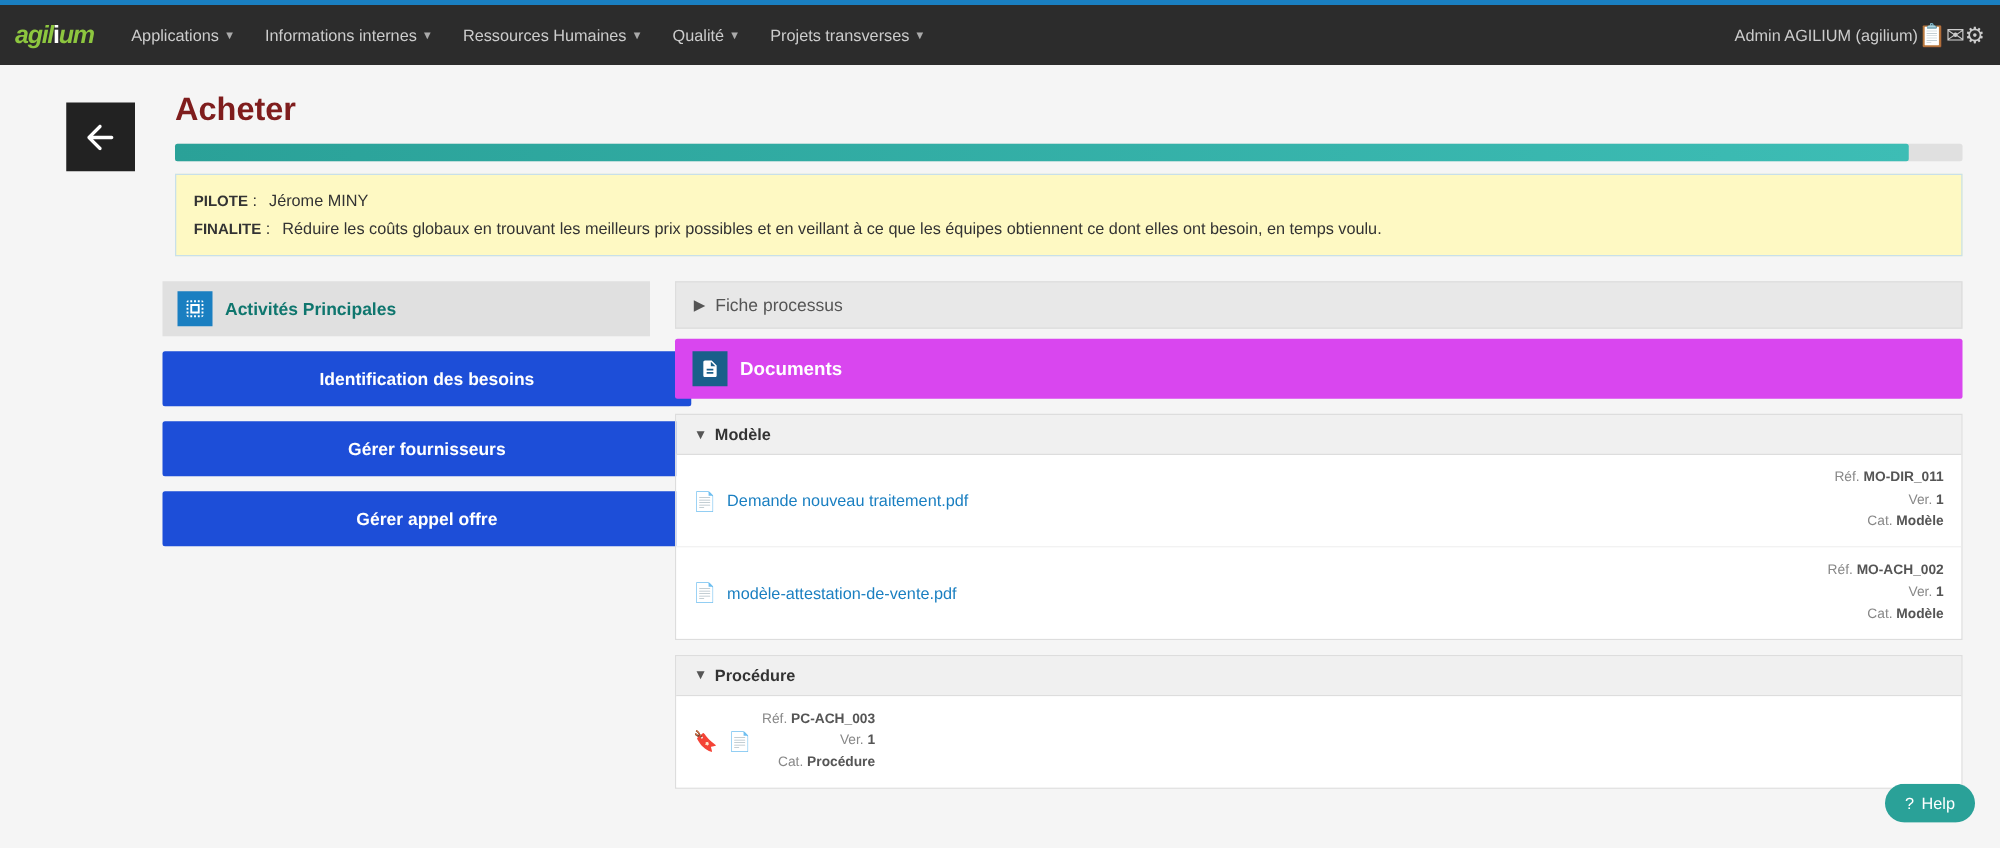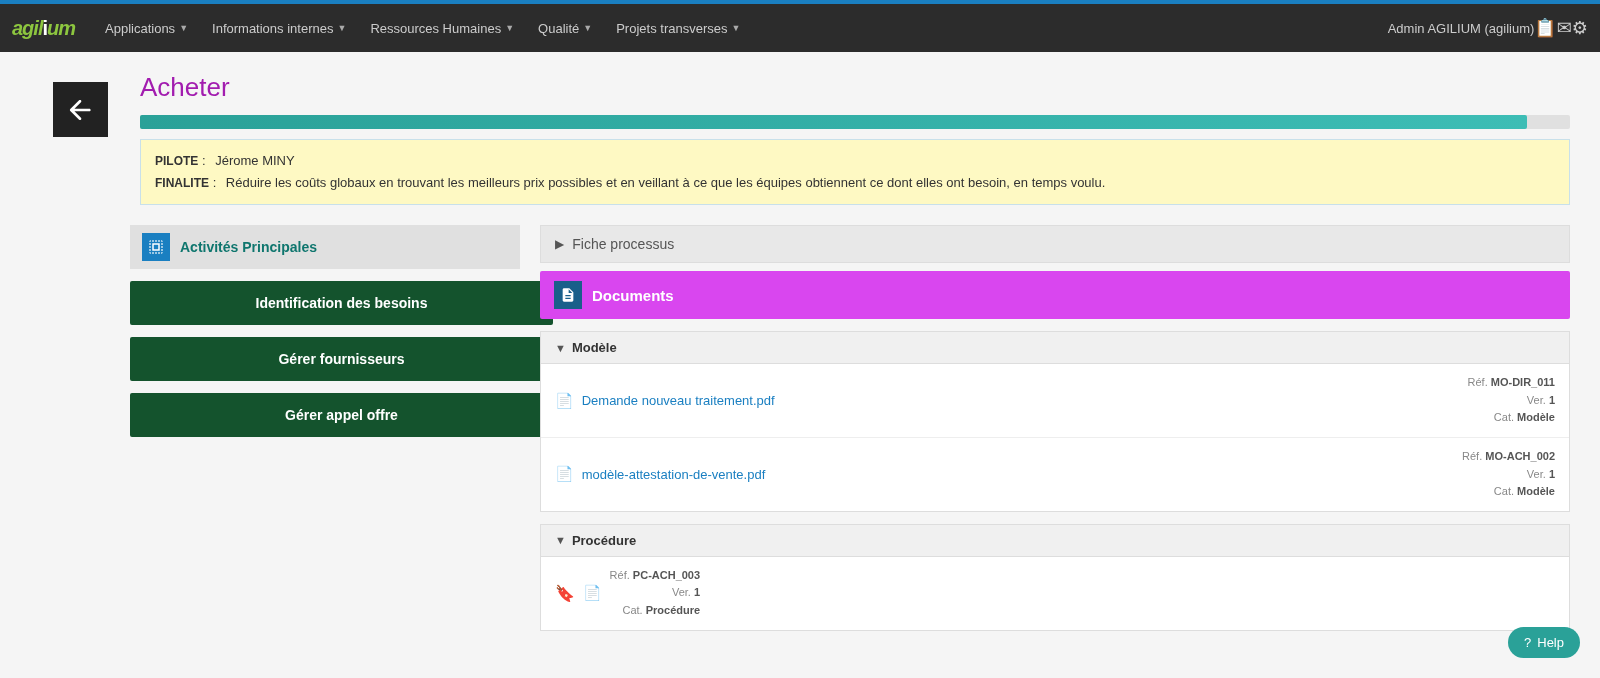--- a/index.html
+++ b/index.html
@@ -97,22 +97,22 @@
     }
 
     
     .page-content {
       flex: 1;
       min-width: 0;
     }
 
     .page-title {
       font-size: 26px;
-      font-weight: normal;
-      color: #a21caf;
+      font-weight: bold;
+      color: #7f1d1d;
       margin-bottom: 12px;
       padding-left: 10px;
     }
 
     .progress-bar-container {
       height: 14px;
       background: #e0e0e0;
       border-radius: 2px;
       margin-bottom: 10px;
       margin-left: 10px;
@@ -177,21 +177,21 @@
     }
     .activities-header-text {
       font-size: 14px;
       font-weight: bold;
       color: #0f766e;
     }
 
     .act-btn {
       display: block;
       width: 423px;
-      background: #14532d;
+      background: #1d4ed8;
       color: white;
       border: none;
       padding: 14px 20px;
       font-size: 14px;
       font-weight: bold;
       text-align: center;
       cursor: pointer;
       margin-bottom: 12px;
       border-radius: 2px;
     }

